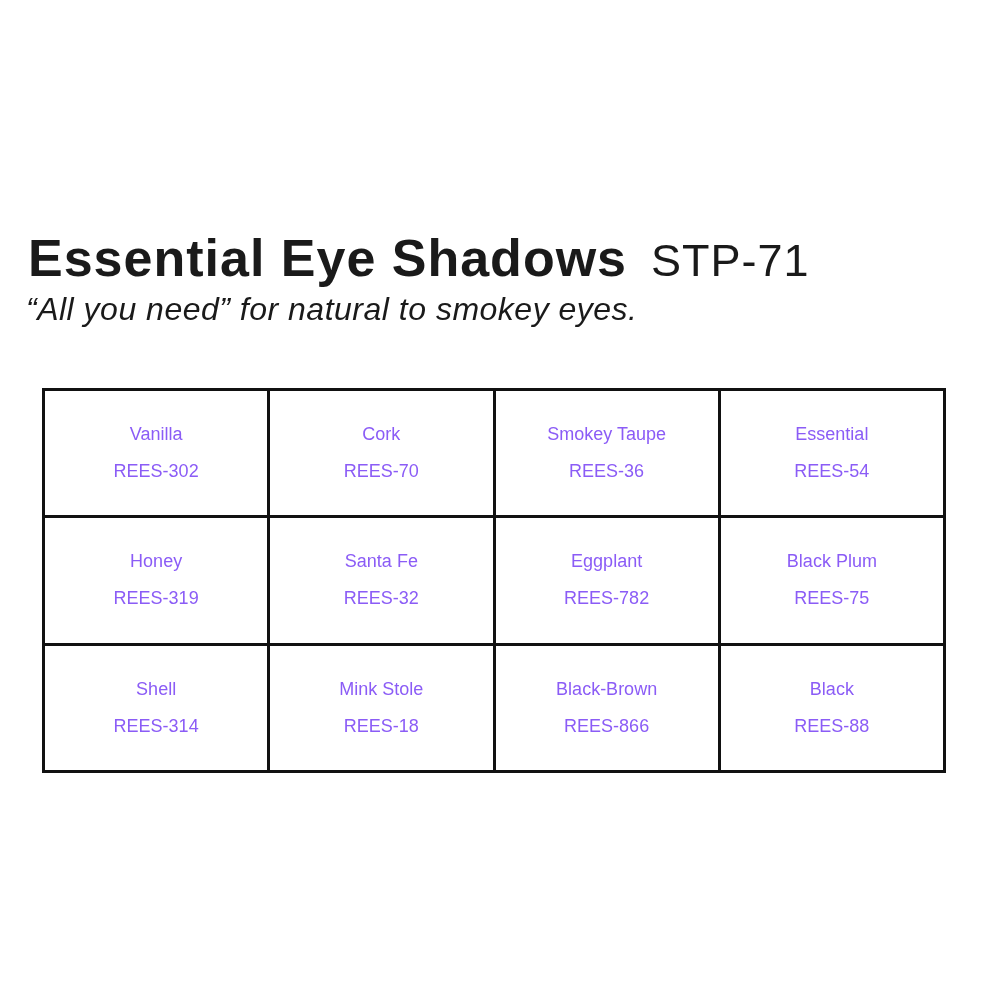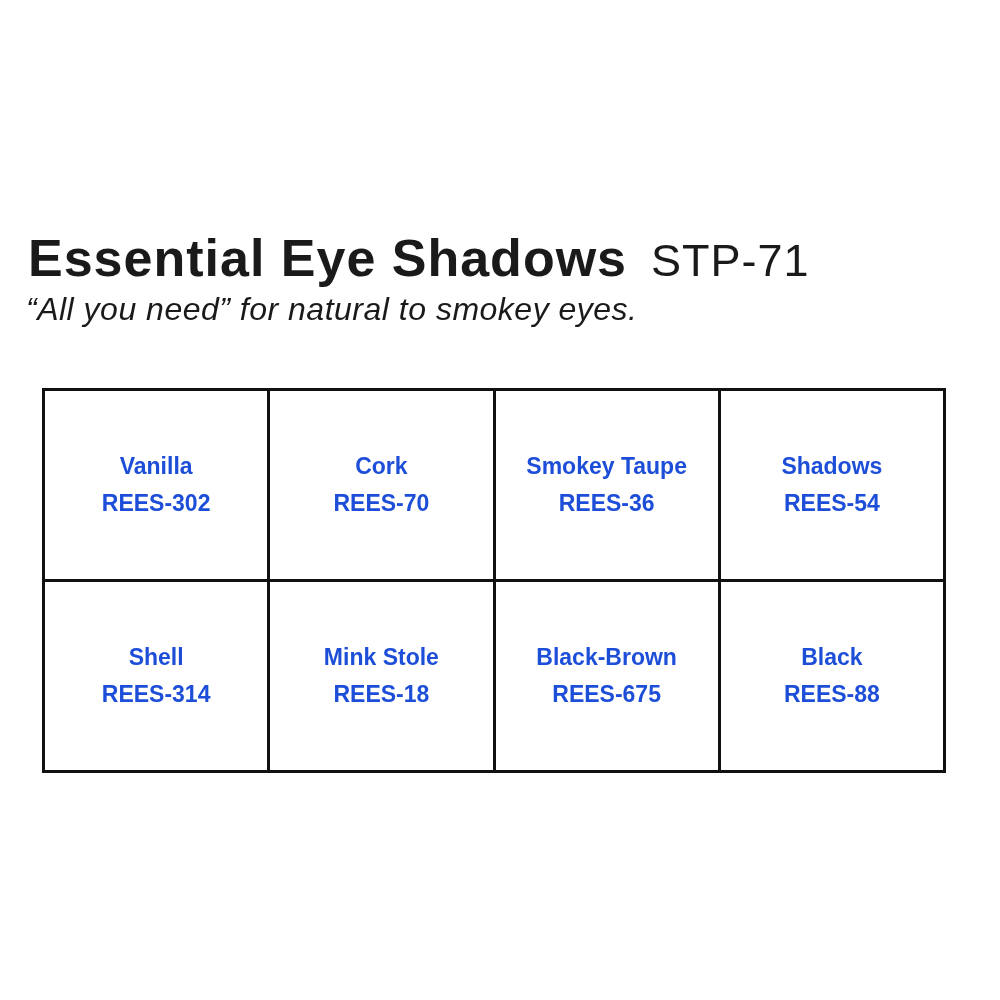--- a/index.html
+++ b/index.html
@@ -56,24 +56,24 @@
     table-layout: fixed;
   }
   table.palette td {
     border: 3px solid #111111;
     text-align: center;
     vertical-align: middle;
     background: #ffffff;
     padding: 0;
   }
   .shade-name, .shade-code {
-    font-size: 23px;
-    font-weight: bold;
+    font-size: 18px;
+    font-weight: normal;
     line-height: 37px;
-    color: #1d4ed8;
+    color: #8b5cf6;
   }
 </style>
 </head>
 <body>
 
 <div class="header">
   <span class="title">Essential Eye Shadows</span><span class="code">STP-71</span>
 </div>
 
 <div class="subtitle">“All you need” for natural to smokey eyes.</div>
@@ -87,36 +87,54 @@
       </td>
       <td>
         <div class="shade-name">Cork</div>
         <div class="shade-code">REES-70</div>
       </td>
       <td>
         <div class="shade-name">Smokey Taupe</div>
         <div class="shade-code">REES-36</div>
       </td>
       <td>
-        <div class="shade-name">Shadows</div>
+        <div class="shade-name">Essential</div>
         <div class="shade-code">REES-54</div>
+      </td>
+    </tr>
+    <tr>
+      <td>
+        <div class="shade-name">Honey</div>
+        <div class="shade-code">REES-319</div>
+      </td>
+      <td>
+        <div class="shade-name">Santa Fe</div>
+        <div class="shade-code">REES-32</div>
+      </td>
+      <td>
+        <div class="shade-name">Eggplant</div>
+        <div class="shade-code">REES-782</div>
+      </td>
+      <td>
+        <div class="shade-name">Black Plum</div>
+        <div class="shade-code">REES-75</div>
       </td>
     </tr>
     <tr>
       <td>
         <div class="shade-name">Shell</div>
         <div class="shade-code">REES-314</div>
       </td>
       <td>
         <div class="shade-name">Mink Stole</div>
         <div class="shade-code">REES-18</div>
       </td>
       <td>
         <div class="shade-name">Black-Brown</div>
-        <div class="shade-code">REES-675</div>
+        <div class="shade-code">REES-866</div>
       </td>
       <td>
         <div class="shade-name">Black</div>
         <div class="shade-code">REES-88</div>
       </td>
     </tr>
   </tbody>
 </table>
 
 </body></html>

